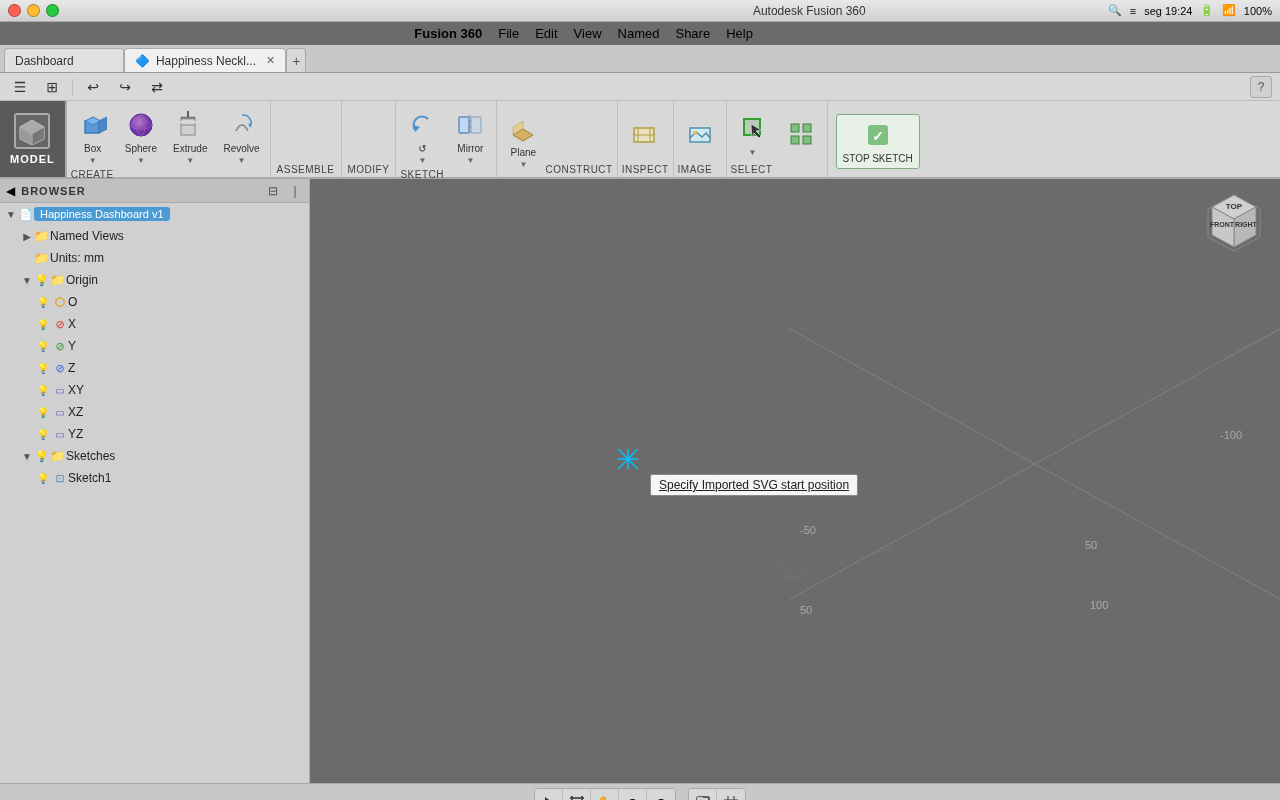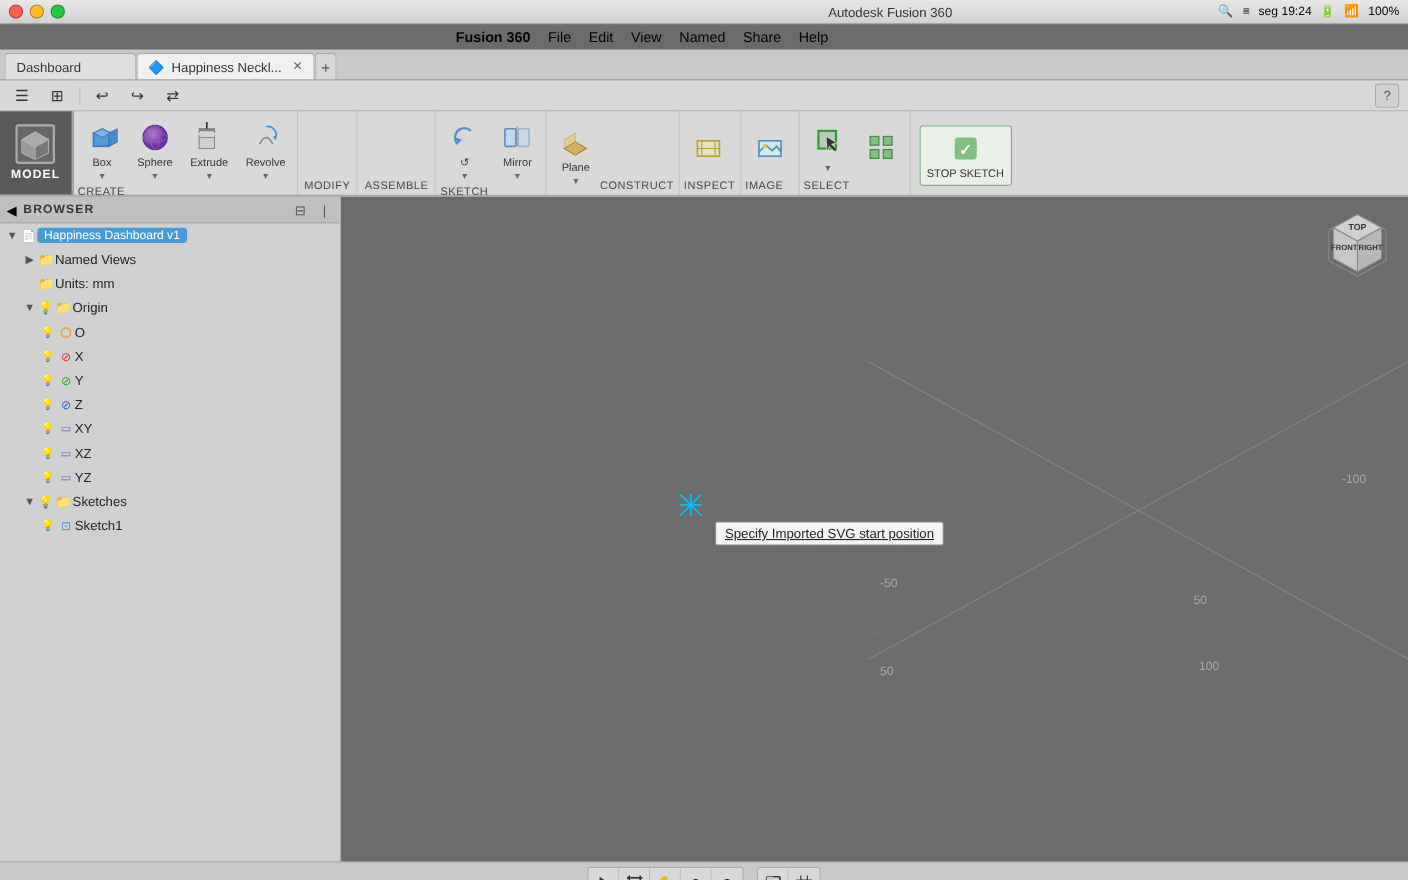--- a/index.html
+++ b/index.html
@@ -472,26 +472,26 @@
         </div>
         <span class="tool-label">Revolve</span>
         <span style="font-size:8px;color:#666;">▼</span>
       </div>
     </div>
     <span class="ribbon-section-label">CREATE</span>
   </div>
 
   <div style="display:flex; flex-direction:column; border-right: 1px solid #c0c0c0; padding: 2px 6px 0; min-width: 50px;">
     <div class="ribbon-tools"></div>
-    <span class="ribbon-section-label">MODIFY</span>
+    <span class="ribbon-section-label">ASSEMBLE</span>
   </div>
 
   <div style="display:flex; flex-direction:column; border-right: 1px solid #c0c0c0; padding: 2px 6px 0; min-width: 50px;">
     <div class="ribbon-tools"></div>
-    <span class="ribbon-section-label">ASSEMBLE</span>
+    <span class="ribbon-section-label">MODIFY</span>
   </div>
 
   <div style="display:flex; flex-direction:column; border-right: 1px solid #c0c0c0; padding: 4px 4px 0;">
     <div class="ribbon-tools">
 
       <div class="ribbon-tool">
         <div class="tool-icon">
           <svg width="28" height="28" viewBox="0 0 28 28">
             <path d="M 8 20 A 8 8 0 0 1 20 8" fill="none" stroke="#5090d0" stroke-width="2"></path>
             <polygon points="8,20 6,14 12,16" fill="#5090d0"></polygon>

